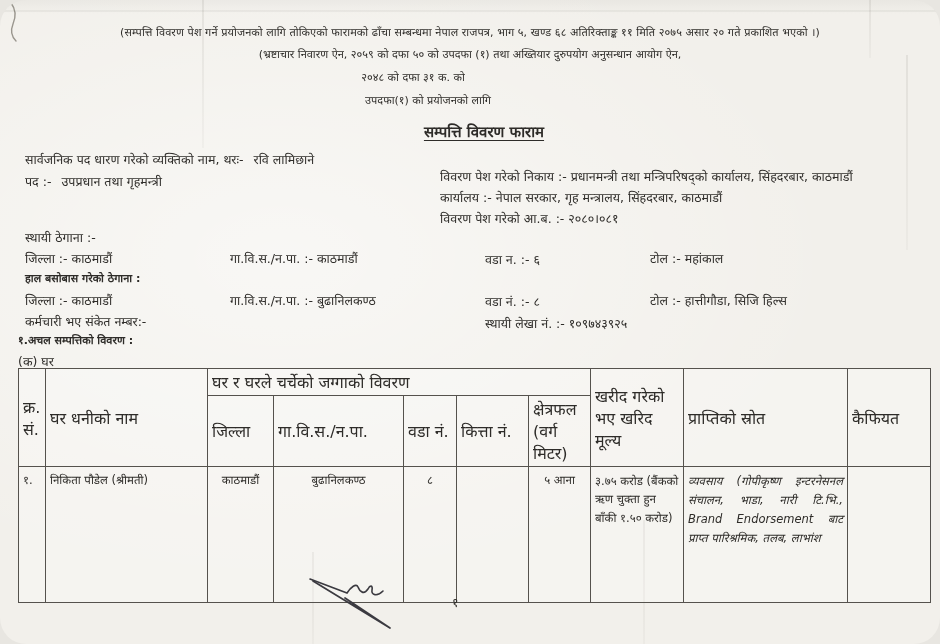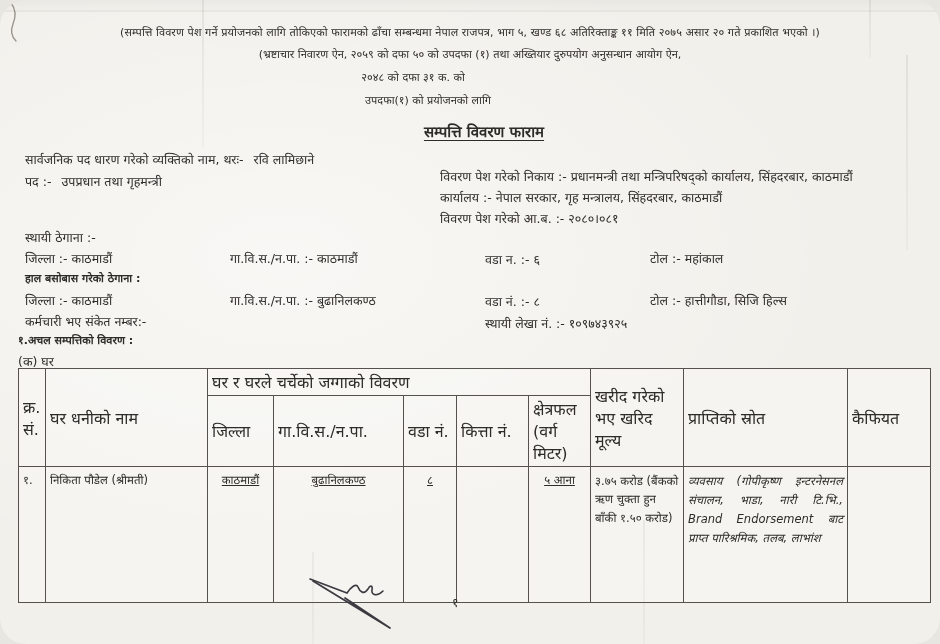--- a/index.html
+++ b/index.html
@@ -36,21 +36,21 @@
   table.form th, table.form td{
     border:1px solid #55524d;
     font-weight:normal;
     padding:2px 4px;
     color:#2e2c29;
   }
   table.form th{font-size:16px;text-align:left;vertical-align:middle;}
   tr.h1 th{height:20px;}
   tr.h2 th{height:42px;}
   tr.data td{height:128px;vertical-align:top;font-size:11.5px;padding-top:5px;}
-  td.c{text-align:center;text-decoration:underline;}
+  td.c{text-align:center;}
   td.j{text-align:justify;line-height:1.65;font-style:italic;}
   td.price{line-height:1.6;margin-top:44px;}
   .signature{position:absolute;left:298px;top:572px;width:115px;height:68px;}
   .pencil{position:absolute;left:2px;top:0px;width:30px;height:50px;}
   .pagenum{position:absolute;left:452px;top:594px;font-size:12.5px;}
 </style>
 </head>
 <body>
 
 <div class="page">

